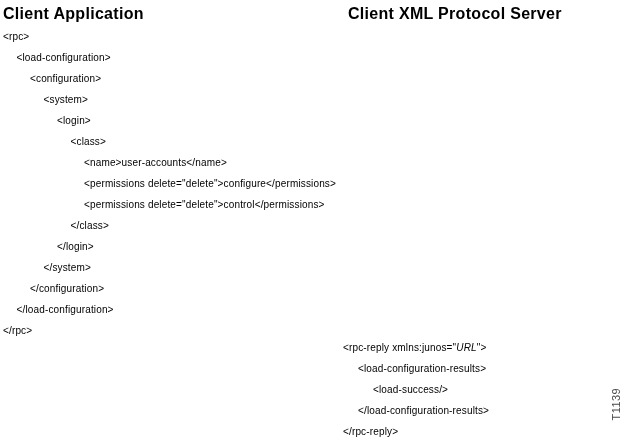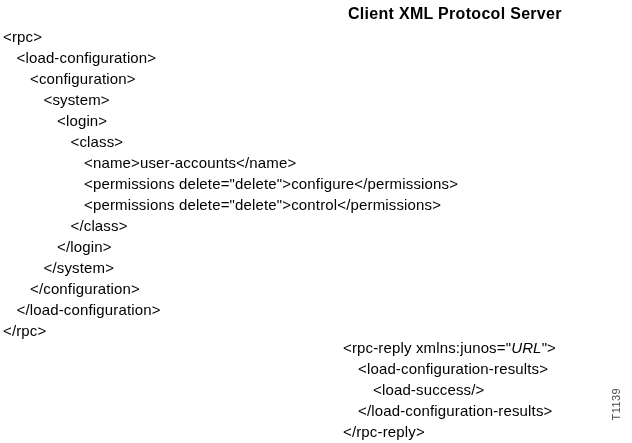--- a/index.html
+++ b/index.html
@@ -20,21 +20,21 @@
     position: absolute;
     font-size: 16px;
     font-weight: bold;
     letter-spacing: 0.3px;
     white-space: nowrap;
   }
   #client-title { left: 3px; top: 5px; }
   #server-title { left: 348px; top: 5px; }
   .code-block {
     position: absolute;
-    font-size: 15px;
+    font-size: 10px;
     line-height: 21px;
     letter-spacing: 0.15px;
     white-space: pre;
   }
   #client-code { left: 3px; top: 26px; }
   #server-code { left: 343px; top: 337px; }
   .code-line { white-space: pre; }
   .italic { font-style: italic; margin-top: 24px; }
   .figure-number {
     position: absolute;
@@ -46,20 +46,21 @@
     letter-spacing: 0.4px;
     color: #4a4a4a;
     white-space: nowrap;
   }
 </style>
 </head>
 <body style="color: rgb(0, 0, 0); background: rgb(255, 255, 255);">
 
 <div class="figure">
 
+  <div id="client-title" class="col-title">Client Application</div>
 
   <div id="server-title" class="col-title">Client XML Protocol Server</div>
 
   <div id="client-code" class="code-block"><div class="code-line" style="padding-left: 0px;">&lt;rpc&gt;</div><div class="code-line" style="padding-left: 13.5px;">&lt;load-configuration&gt;</div><div class="code-line" style="padding-left: 27px;">&lt;configuration&gt;</div><div class="code-line" style="padding-left: 40.5px;">&lt;system&gt;</div><div class="code-line" style="padding-left: 54px;">&lt;login&gt;</div><div class="code-line" style="padding-left: 67.5px;">&lt;class&gt;</div><div class="code-line" style="padding-left: 81px;">&lt;name&gt;user-accounts&lt;/name&gt;</div><div class="code-line" style="padding-left: 81px;">&lt;permissions delete="delete"&gt;configure&lt;/permissions&gt;</div><div class="code-line" style="padding-left: 81px;">&lt;permissions delete="delete"&gt;control&lt;/permissions&gt;</div><div class="code-line" style="padding-left: 67.5px;">&lt;/class&gt;</div><div class="code-line" style="padding-left: 54px;">&lt;/login&gt;</div><div class="code-line" style="padding-left: 40.5px;">&lt;/system&gt;</div><div class="code-line" style="padding-left: 27px;">&lt;/configuration&gt;</div><div class="code-line" style="padding-left: 13.5px;">&lt;/load-configuration&gt;</div><div class="code-line" style="padding-left: 0px;">&lt;/rpc&gt;</div></div>
 
   <div id="server-code" class="code-block"><div class="code-line" style="padding-left: 0px;"><span>&lt;rpc-reply xmlns:junos="</span><span class="italic">URL</span><span>"&gt;</span></div><div class="code-line" style="padding-left: 15px;">&lt;load-configuration-results&gt;</div><div class="code-line" style="padding-left: 30px;">&lt;load-success/&gt;</div><div class="code-line" style="padding-left: 15px;">&lt;/load-configuration-results&gt;</div><div class="code-line" style="padding-left: 0px;">&lt;/rpc-reply&gt;</div></div>
 
   <div class="figure-number" style="color: rgb(74, 74, 74);">T1139</div>
 
 </div>

